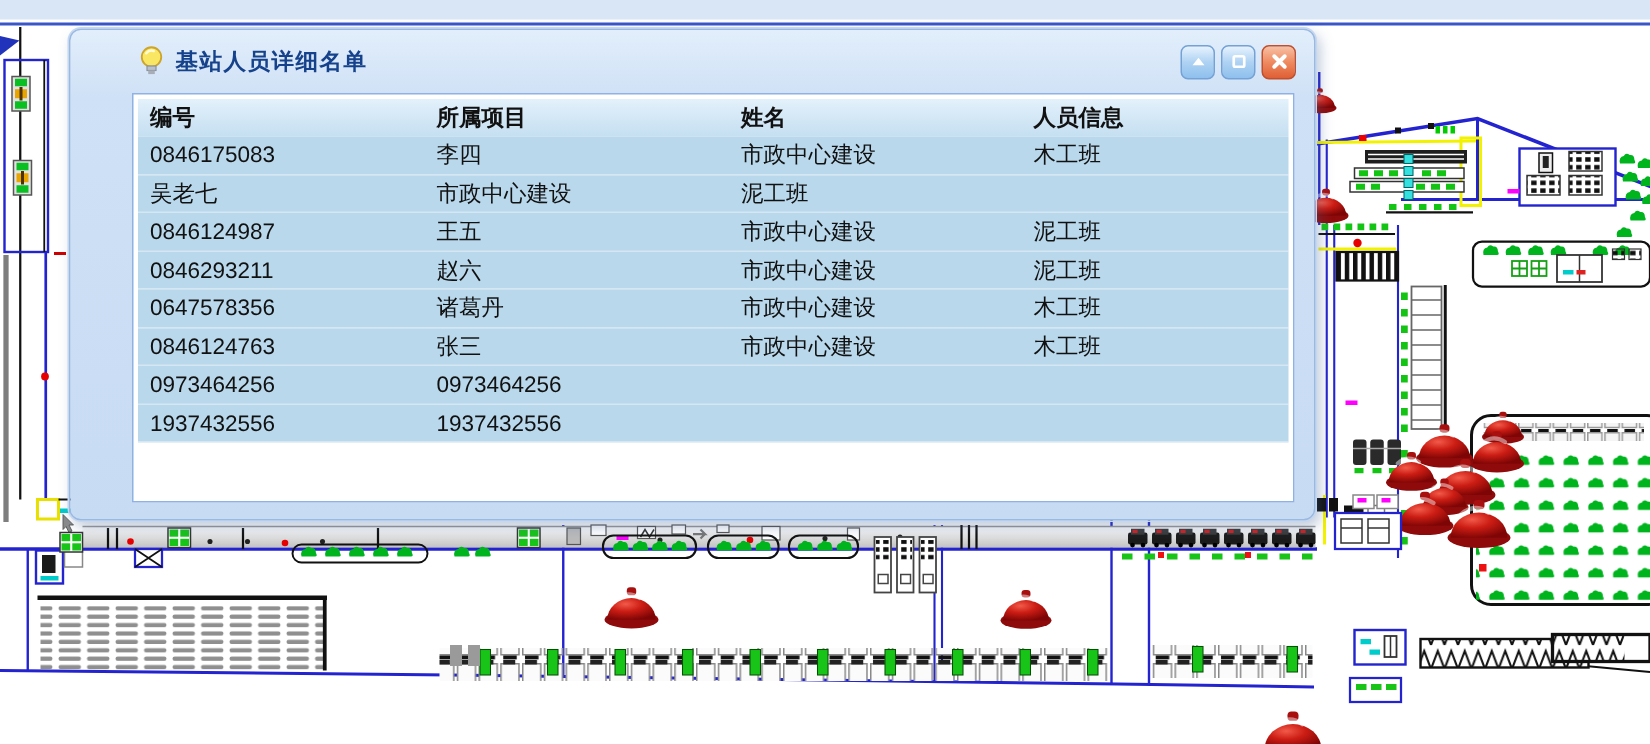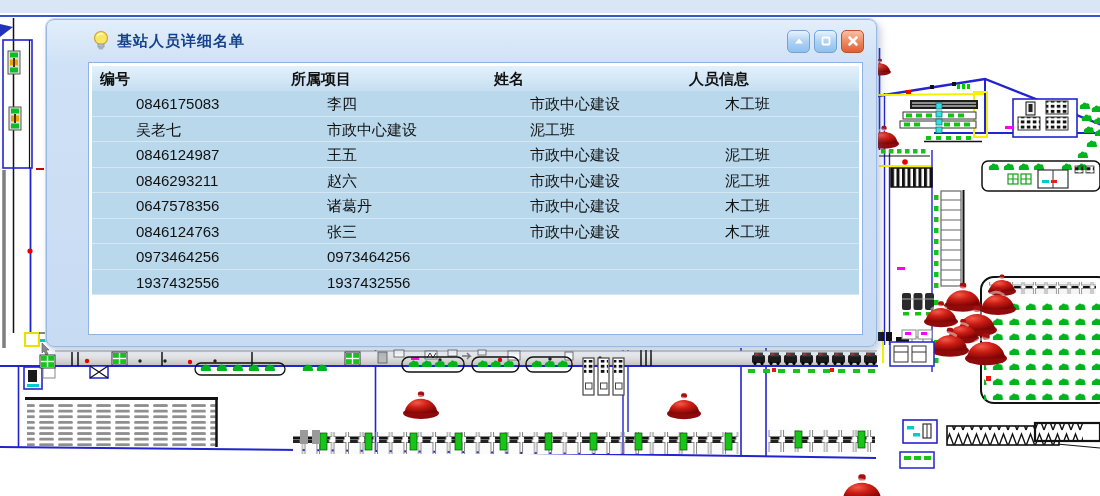--- a/index.html
+++ b/index.html
@@ -23,21 +23,21 @@
 
   .panel{margin:0 13px;height:273px;background:#fff;border:1px solid #8db2e3;
     box-sizing:border-box;padding:3px;font-size:15px;color:#111;}
   .grp{height:22px;line-height:22px;padding-left:7px;
     background:linear-gradient(#b6d3e7,#a0c5dc);color:#1c2b3a;}
   .thead,.row{display:grid;grid-template-columns:191px 203px 195px 1fr;}
   .thead{height:25px;line-height:25px;background:linear-gradient(#e3f1fb,#c5dff1);font-weight:bold;}
   .thead span{padding-left:8px;}
   .row{height:25.5px;line-height:25.5px;background:#b9d8ec;
     border-bottom:1px solid rgba(255,255,255,.4);box-sizing:border-box;}
-  .row .cell{padding-left:8px;overflow:hidden;white-space:nowrap;margin-left:36px;}
+  .row .cell{padding-left:8px;overflow:hidden;white-space:nowrap;}
 </style>
 </head>
 <body>
 
 <div id="stage">
 
 <svg id="map" width="1100" height="496" viewBox="0 0 1100 496">
   <defs>
     <radialGradient id="hg" cx="38%" cy="28%" r="75%">
       <stop offset="0" stop-color="#f25a4a"></stop>

